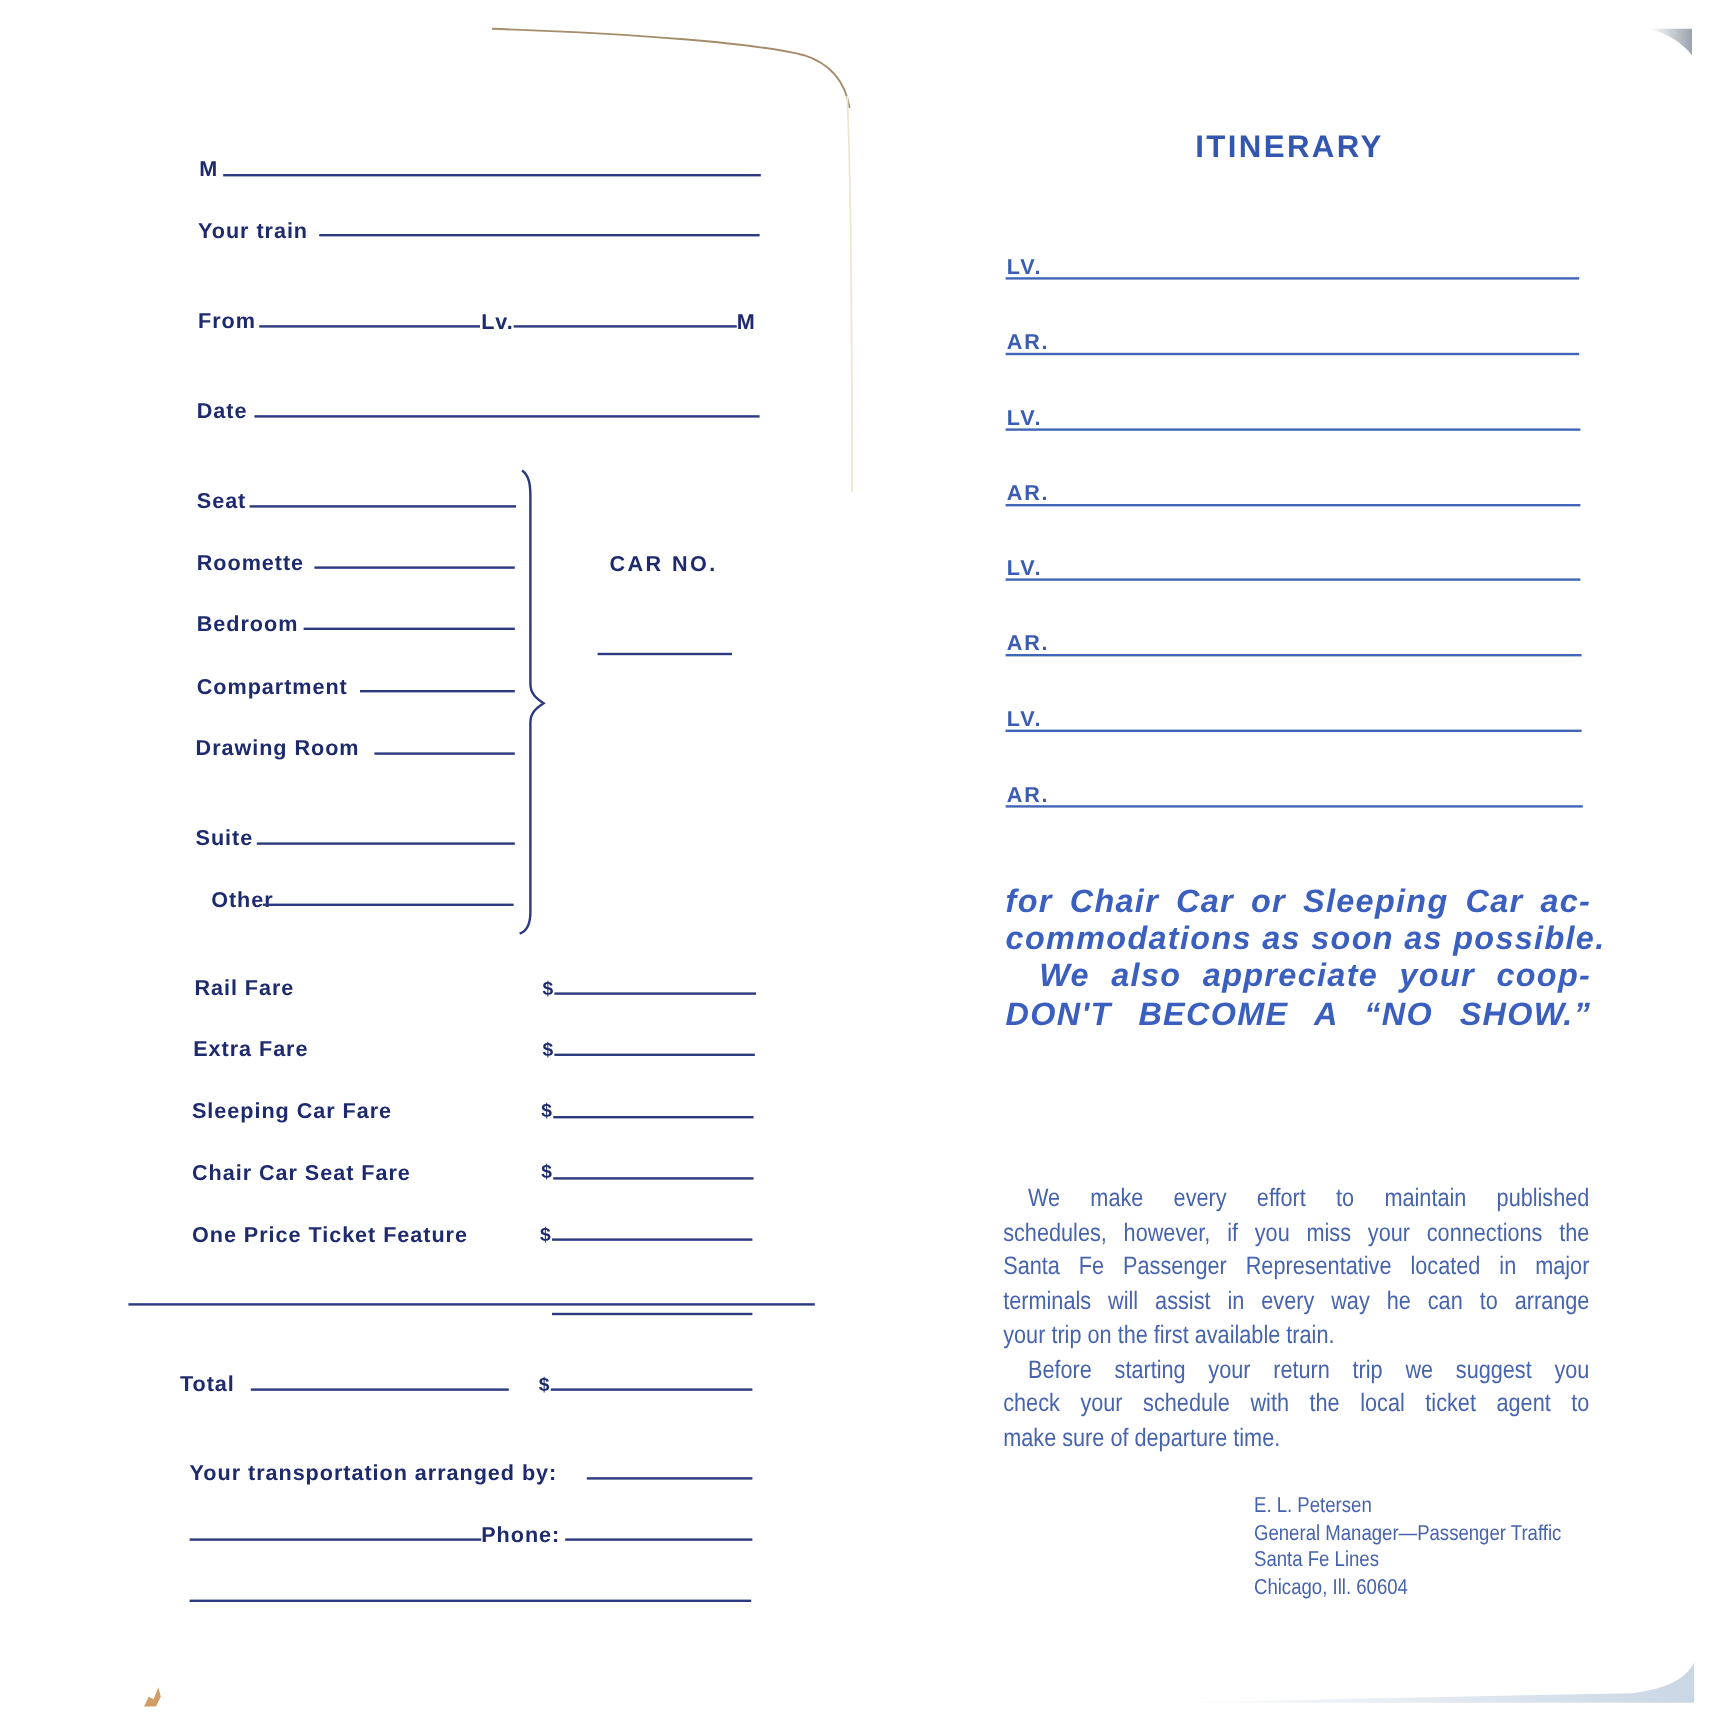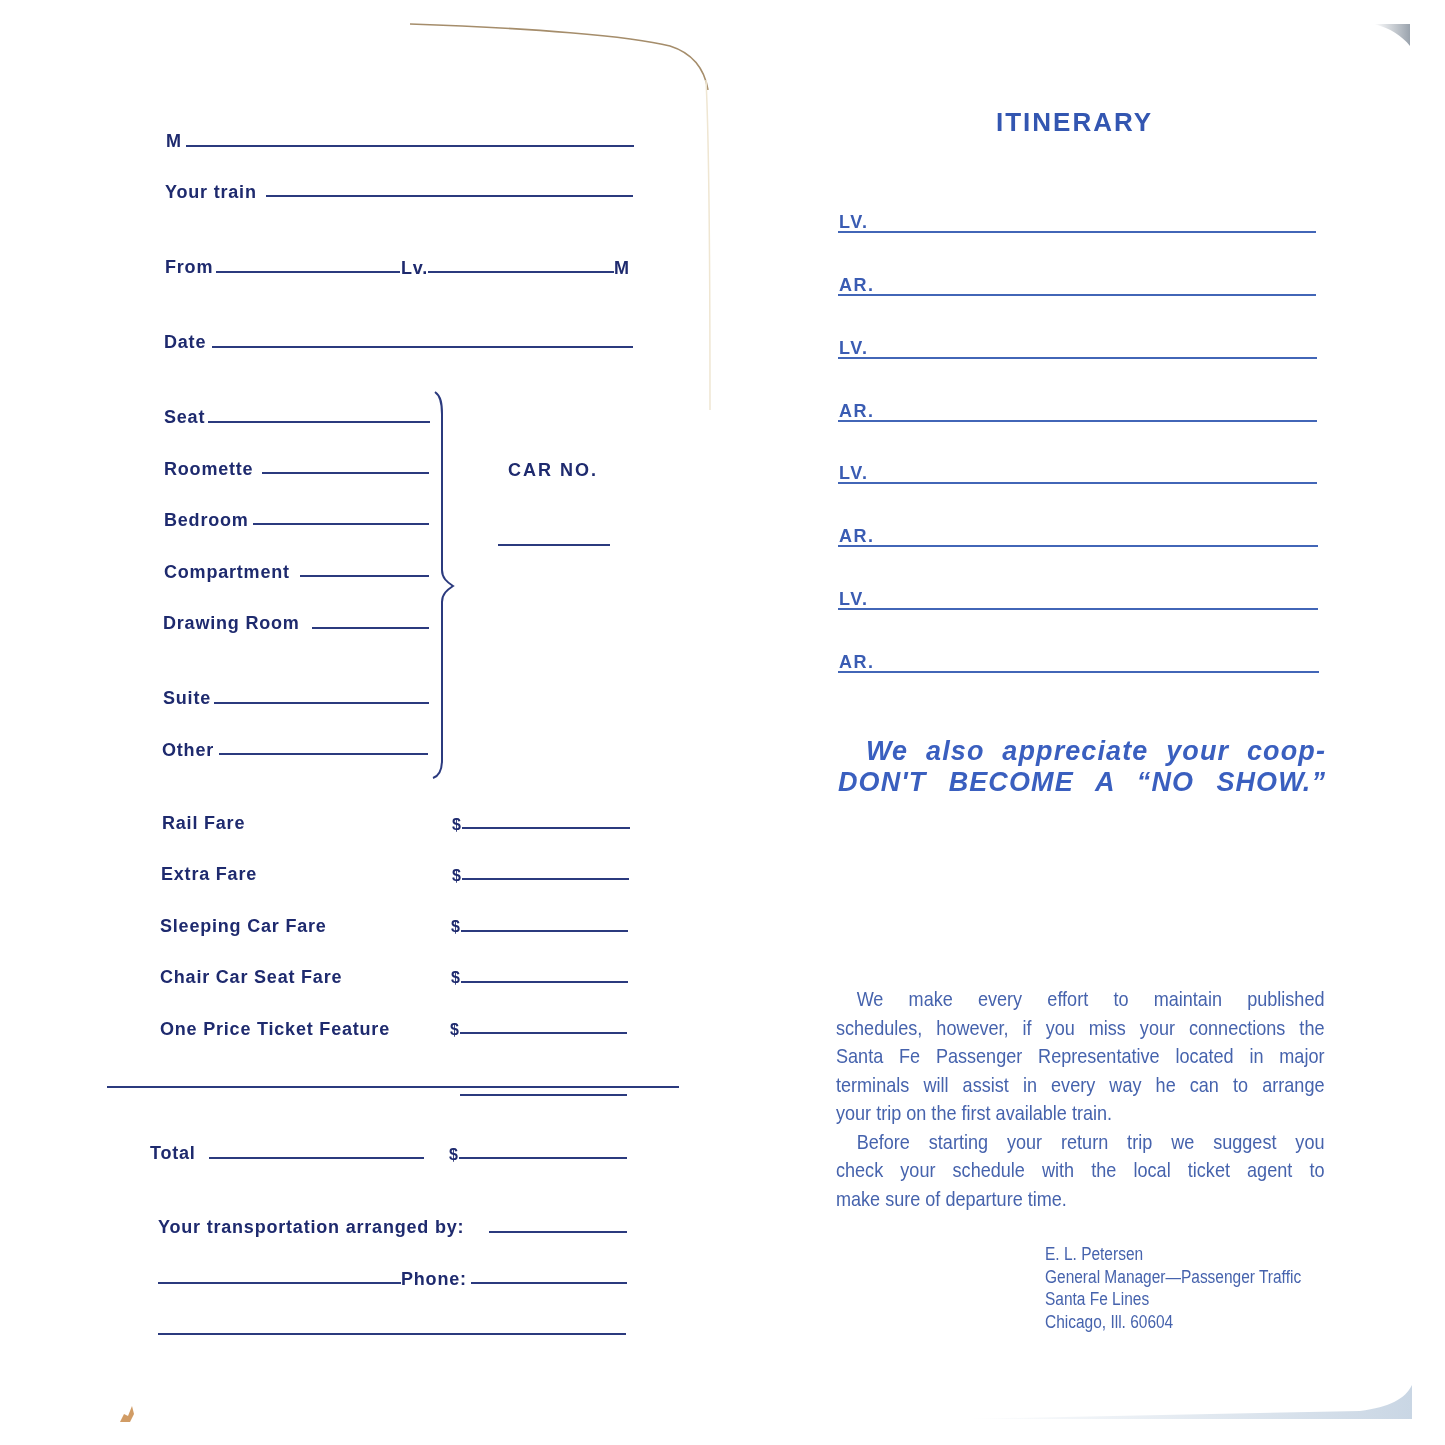--- a/index.html
+++ b/index.html
@@ -111,21 +111,21 @@
 
   <div class="left-label" style="left:164px;top:562px">Compartment</div>
   <div class="hline" style="left:300px;top:575px;width:129px"></div>
 
   <div class="left-label" style="left:163px;top:613px">Drawing Room</div>
   <div class="hline" style="left:312px;top:627px;width:117px"></div>
 
   <div class="left-label" style="left:163px;top:688px">Suite</div>
   <div class="hline" style="left:214px;top:702px;width:215px"></div>
 
-  <div class="left-label" style="left:162px;top:740px">Other</div>
+  <div class="left-label" style="left:176px;top:740px">Other</div>
   <div class="hline" style="left:219px;top:753px;width:209px"></div>
 
   <svg class="abs" style="left:425px;top:390px;width:30px;height:390px" viewBox="0 0 30 390">
     <path d="M10,2 C16,6 17,14 17,24 L17,180 C17,188 22,192 28,196 C22,200 17,204 17,212 L17,370 C17,380 14,386 8,388" fill="none" stroke="#2b3a7e" stroke-width="2"></path>
   </svg>
 
   <div class="left-label" style="left:508px;top:460px;letter-spacing:2px">CAR NO.</div>
   <div class="hline" style="left:498px;top:544px;width:112px"></div>
 
   <div class="left-label" style="left:162px;top:813px">Rail Fare</div>
@@ -187,20 +187,22 @@
   <div class="itin-label" style="left:839px;top:526px">AR.</div>
   <div class="hline-blue" style="left:838px;top:545px;width:480px"></div>
 
   <div class="itin-label" style="left:839px;top:589px">LV.</div>
   <div class="hline-blue" style="left:838px;top:608px;width:480px"></div>
 
   <div class="itin-label" style="left:839px;top:652px">AR.</div>
   <div class="hline-blue" style="left:838px;top:671px;width:481px"></div>
 
   <div class="notice">
+    <span class="line">for Chair Car or Sleeping Car ac-</span>
+    <span class="line">commodations as soon as possible.</span>
     <span class="line indent">We also appreciate your coop-</span>
     <span class="line">DON'T BECOME A “NO SHOW.”</span>
   </div>
 
   <div class="body-text">
     <span class="line indent">We make every effort to maintain published</span>
     <span class="line">schedules, however, if you miss your connections the</span>
     <span class="line">Santa Fe Passenger Representative located in major</span>
     <span class="line">terminals will assist in every way he can to arrange</span>
     <span class="line last">your trip on the first available train.</span>

